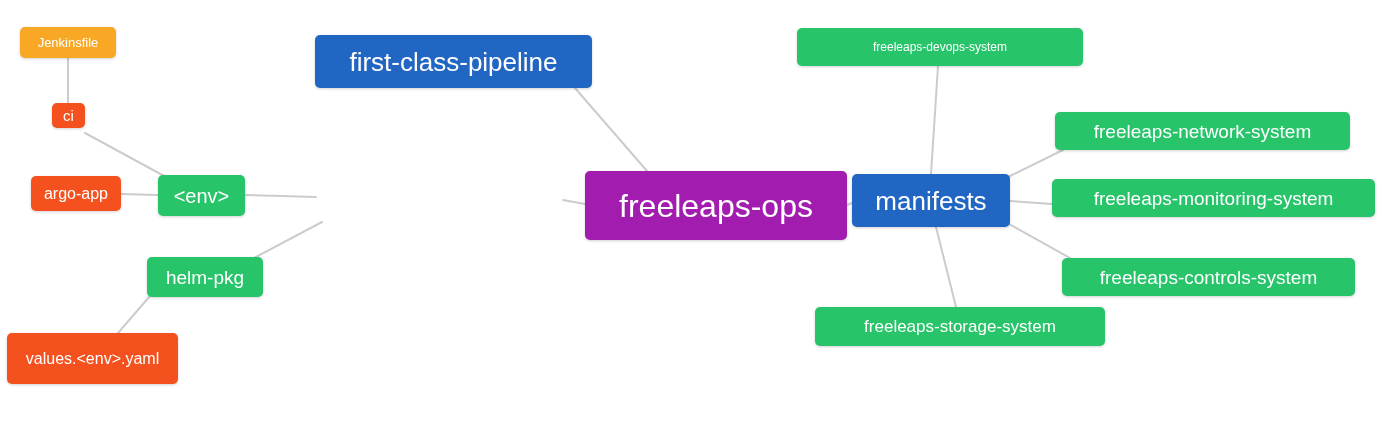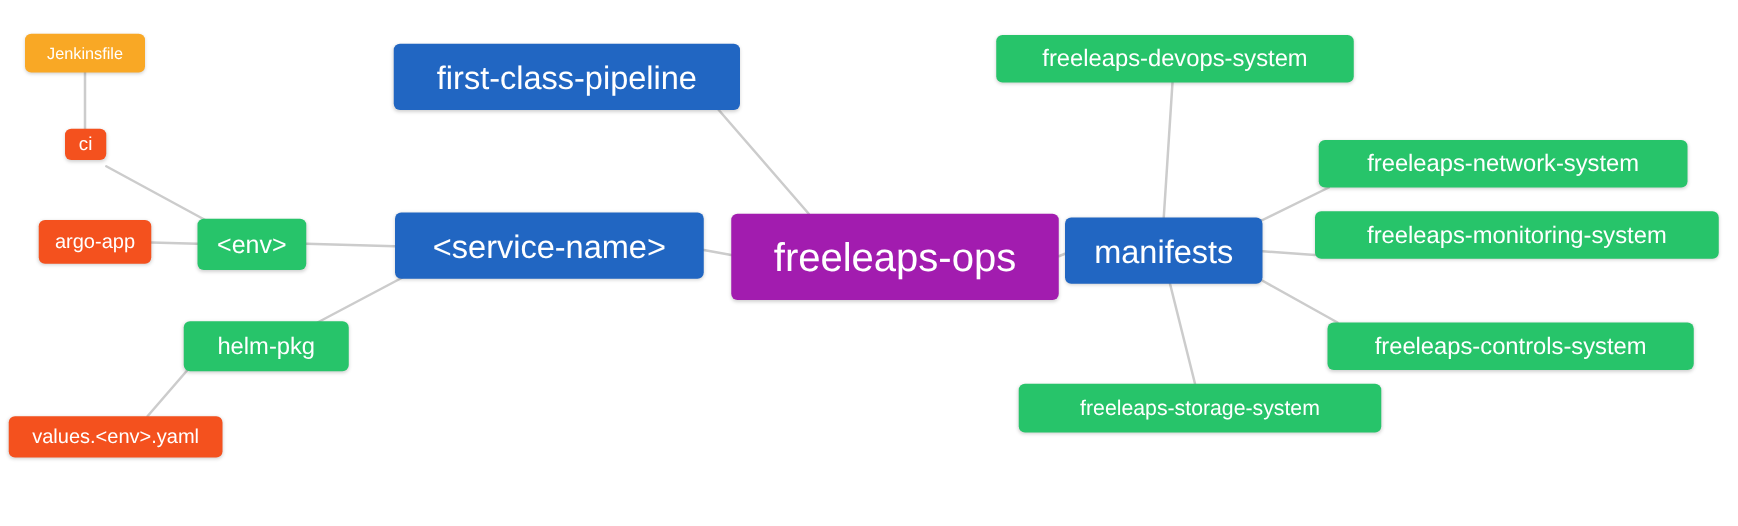--- a/index.html
+++ b/index.html
@@ -63,23 +63,22 @@
       <line x1="1008" y1="177" x2="1063" y2="150" stroke="#cccccc" stroke-width="2" stroke-linecap="round"></line>
       <line x1="1010" y1="201" x2="1052" y2="204" stroke="#cccccc" stroke-width="2" stroke-linecap="round"></line>
       <line x1="1009" y1="224" x2="1070" y2="258" stroke="#cccccc" stroke-width="2" stroke-linecap="round"></line>
       <line x1="936" y1="227" x2="956" y2="307" stroke="#cccccc" stroke-width="2" stroke-linecap="round"></line>
     </svg>
 <div class="node orange" style="left: 20px; top: 27px; width: 96px; height: 31px; font-size: 13px;">Jenkinsfile</div>
     <div class="node red" style="left: 52px; top: 103px; width: 33px; height: 25px; font-size: 15px;">ci</div>
     <div class="node red" style="left: 31px; top: 176px; width: 90px; height: 35px; font-size: 16px;">argo-app</div>
     <div class="node green" style="left: 158px; top: 175px; width: 87px; height: 41px; font-size: 20px;">&lt;env&gt;</div>
     <div class="node blue" style="left: 315px; top: 35px; width: 277px; height: 53px; font-size: 26px;">first-class-pipeline</div>
-    <div class="node blue" style="left: 316px; top: 170px; width: 247px; height: 53px; font-size: 26px;">&lt;service-name&gt;</div>
     <div class="node dark" style="left: 585px; top: 171px; width: 262px; height: 69px; font-size: 32px;">freeleaps-ops</div>
     <div class="node blue" style="left: 852px; top: 174px; width: 158px; height: 53px; font-size: 26px; text-align: right;">manifests</div>
-    <div class="node green" style="left: 797px; top: 28px; width: 286px; height: 38px; font-size: 19px;">freeleaps-devops-system</div>
+    <div class="node green" style="left: 797px; top: 28px; width: 286px; height: 38px; font-size: 12px;">freeleaps-devops-system</div>
     <div class="node green" style="left: 1055px; top: 112px; width: 295px; height: 38px; font-size: 19px;">freeleaps-network-system</div>
-    <div class="node green" style="left: 1052px; top: 169px; width: 323px; height: 38px; font-size: 19px;">freeleaps-monitoring-system</div>
+    <div class="node green" style="left: 1052px; top: 179px; width: 323px; height: 38px; font-size: 19px;">freeleaps-monitoring-system</div>
     <div class="node green" style="left: 1062px; top: 258px; width: 293px; height: 38px; font-size: 19px;">freeleaps-controls-system</div>
     <div class="node green" style="left: 815px; top: 307px; width: 290px; height: 39px; font-size: 17px;">freeleaps-storage-system</div>
-    <div class="node green" style="left: 147px; top: 257px; width: 132px; height: 40px; font-size: 19px;">helm-pkg</div>
-    <div class="node red" style="left: 7px; top: 333px; width: 171px; height: 33px; font-size: 16px;">values.&lt;env&gt;.yaml</div>
+    <div class="node green" style="left: 147px; top: 257px; width: 116px; height: 40px; font-size: 19px;">helm-pkg</div>
+    <div class="node red" style="left: 7px; top: 333px; width: 171px; height: 51px; font-size: 16px;">values.&lt;env&gt;.yaml</div>
   </div>
 
 </body></html>

